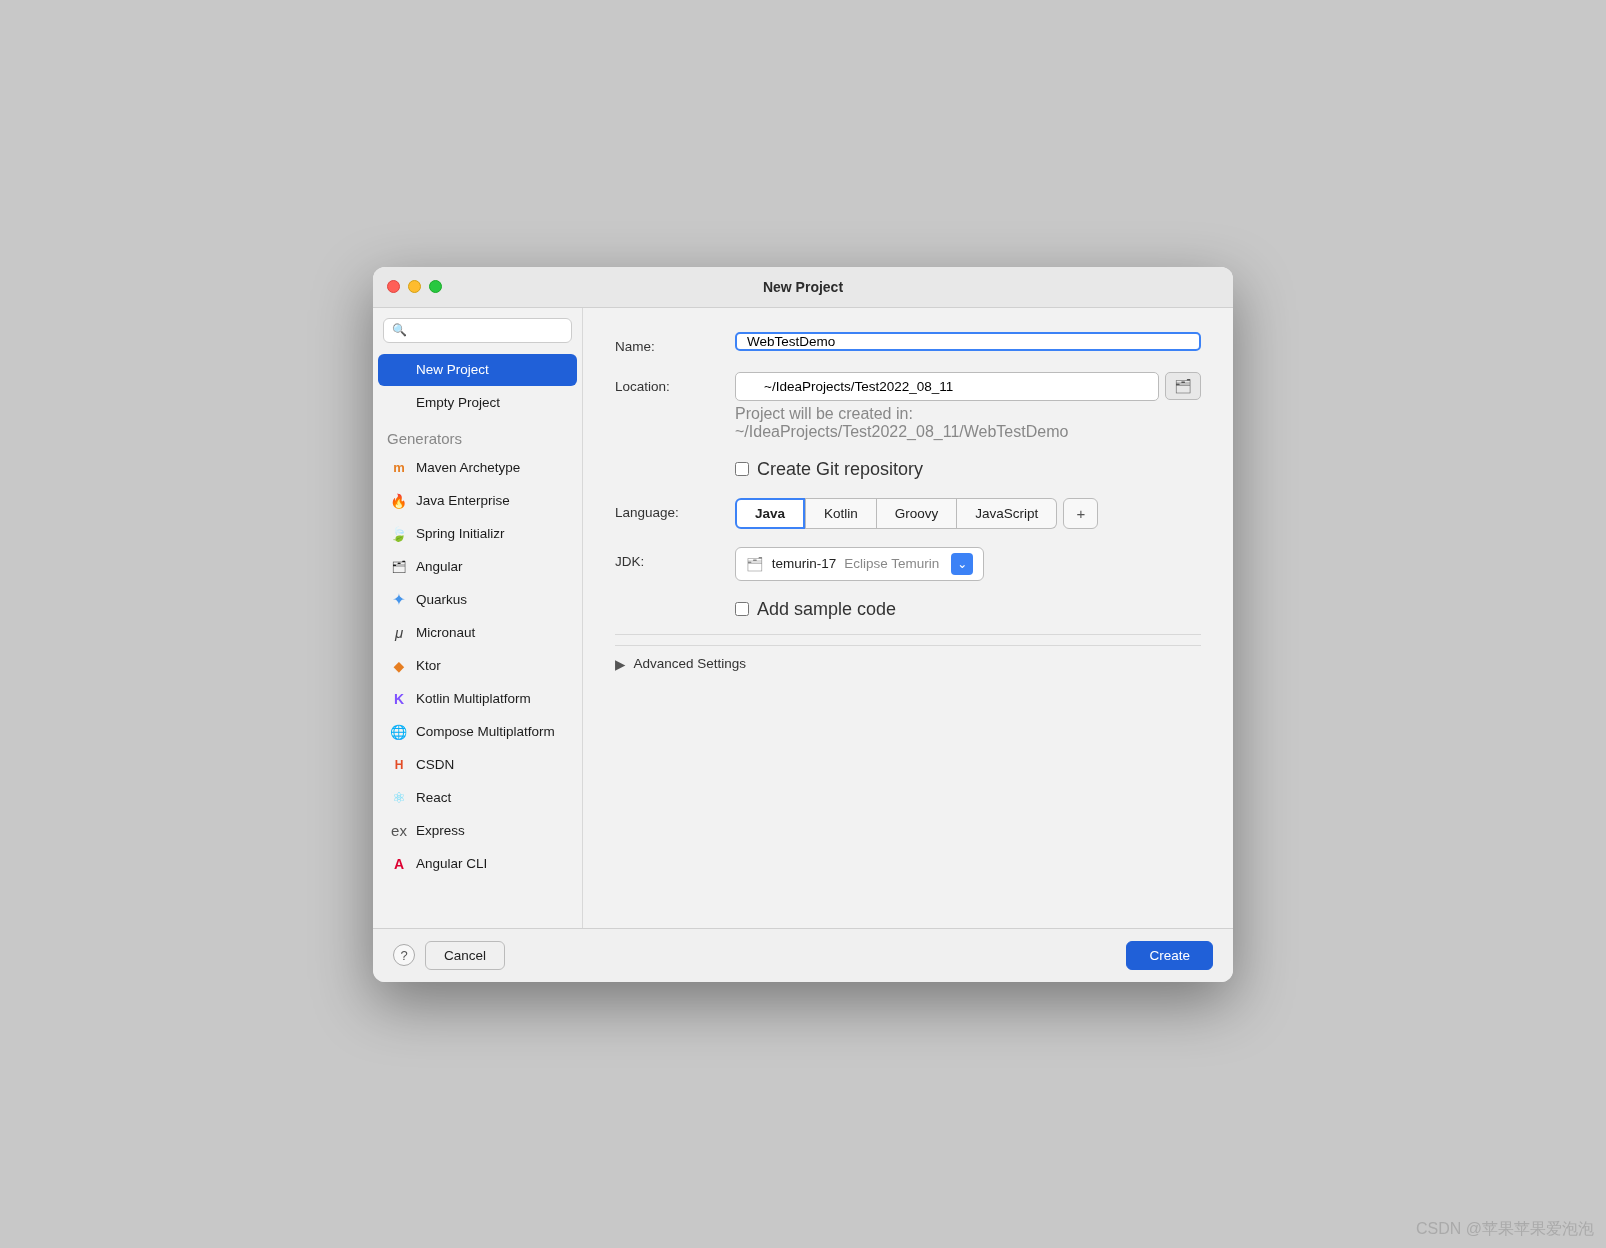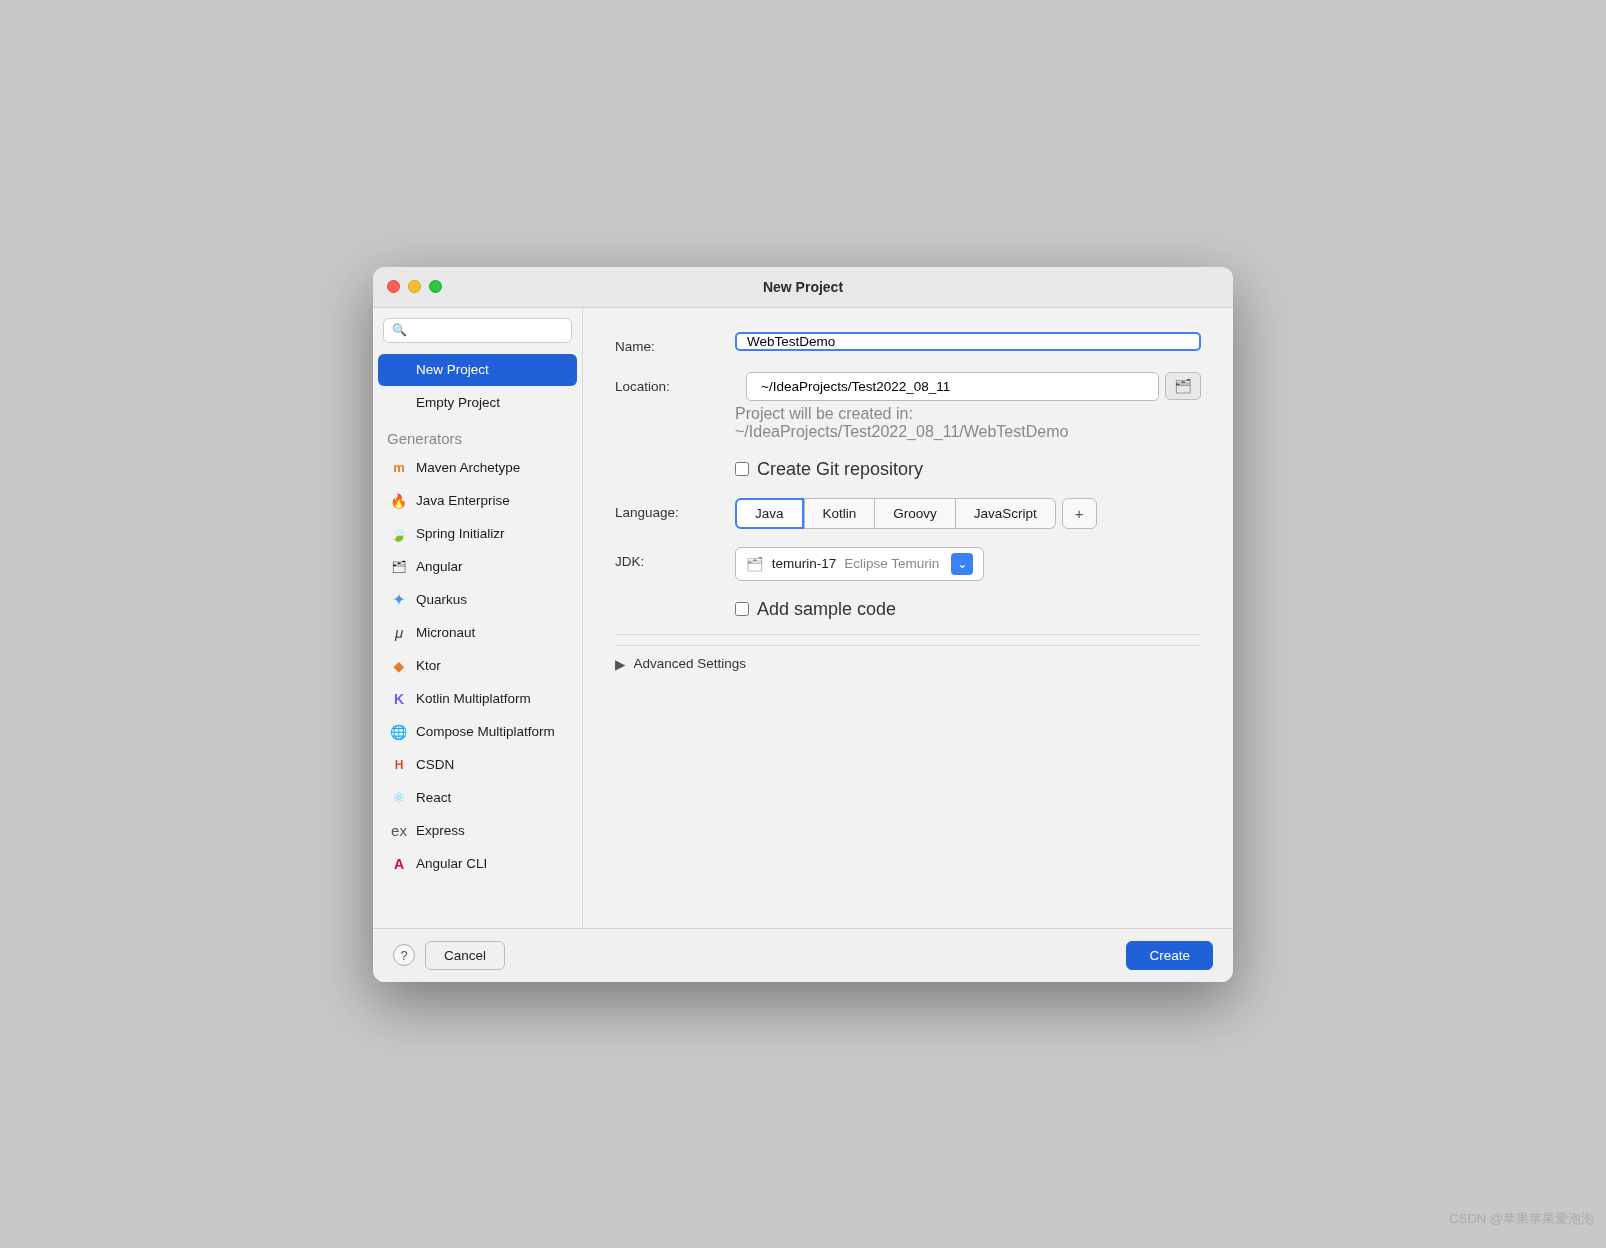--- a/index.html
+++ b/index.html
@@ -137,27 +137,26 @@
       outline: none;
       background: #fff;
     }
     .location-row {
       display: flex;
       align-items: center;
       gap: 6px;
     }
     .location-input {
       flex: 1;
-      padding: 6px 14px;
+      padding: 6px 28px;
       border: 1px solid #bbb;
       border-radius: 5px;
       font-size: 13.5px;
       outline: none;
       background: #fff;
-      margin-left: 11px;
     }
     .browse-btn {
       background: #e8e8e8;
       border: 1px solid #bbb;
       border-radius: 5px;
       padding: 5px 8px;
       cursor: pointer;
       font-size: 14px;
       color: #555;
     }
@@ -187,20 +186,21 @@
       color: #222;
     }
     .btn-seg:first-child { border-radius: 6px 0 0 6px; }
     .btn-seg:last-child { border-radius: 0 6px 6px 0; }
     .btn-seg.active {
       background: #fff;
       border-color: #3c82f6;
       border-width: 2px;
       color: #222;
       z-index: 1;
+      font-weight: bold;
     }
     .btn-seg + .btn-seg { border-left: none; }
     .btn-seg.active + .btn-seg { border-left: 1px solid #bbb; }
     .plus-btn {
       padding: 6px 12px;
       border: 1px solid #bbb;
       border-radius: 6px;
       background: #f8f8f8;
       font-size: 15px;
       cursor: pointer;
@@ -278,23 +278,23 @@
       border: 1px solid #2060d8;
       border-radius: 6px;
       background: #2060d8;
       font-size: 13.5px;
       cursor: pointer;
       color: #fff;
       font-weight: 500;
     }
     .watermark {
       position: fixed;
-      bottom: 20px;
+      bottom: 8px;
       right: 12px;
-      font-size: 13px;
+      font-size: 16px;
       color: #aaa;
     }
   </style>
 </head>
 <body>
 
 <div class="window">
 
   <div class="titlebar">
     <div class="traffic-lights">

